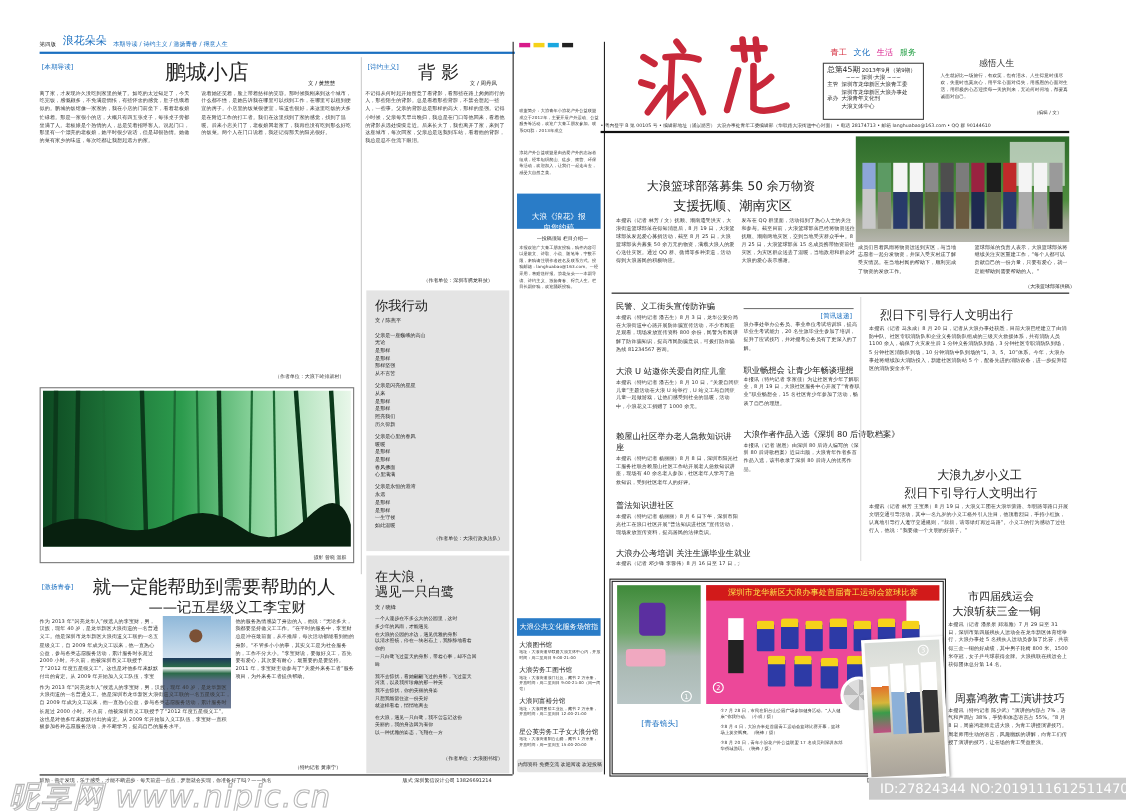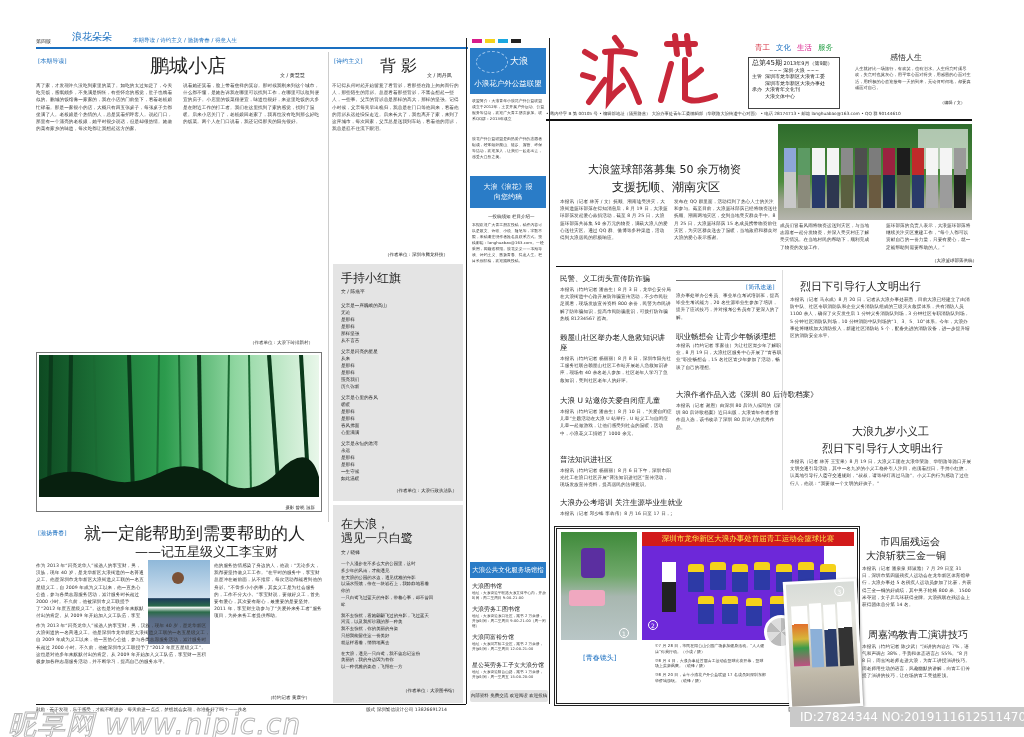--- a/index.html
+++ b/index.html
@@ -3,39 +3,39 @@
 <meta charset="utf-8">
 <style>
 *{box-sizing:border-box;margin:0;padding:0}
 html,body{width:1024px;height:737px;overflow:hidden;background:#fff;font-family:"DejaVu Sans",sans-serif;color:#222}
 .page{position:relative;width:1024px;height:737px}
 .abs{position:absolute}
 .txt{font-size:4.6px;line-height:7.2px;color:#333;letter-spacing:0.1px}
 .txtblock{overflow:hidden}
 .tag{color:#1a6fc0;font-size:6px}
 
-.pghead{left:36px;top:30px;height:14px;display:flex;align-items:flex-end;gap:21px}
+.pghead{left:36px;top:30px;height:14px;display:flex;align-items:flex-end;gap:6px}
 .pgno{font-size:5px;color:#333}
 .colname{font-size:10px;color:#1a6fc0;font-family:"DejaVu Serif",serif}
 .subcols{font-size:5.5px;color:#1a6fc0}
 .blueline{left:36px;top:47px;width:432px;height:2px;background:#1a6fc0}
 
 .mast-logo{left:575px;top:30px;width:160px;height:80px}
 .slogan{left:755px;top:43px;font-size:7.5px;display:flex;gap:6px}
 .issuebox{left:748px;top:57px;width:92px;height:52px;border:1px solid #444;padding:2px 3px;font-size:5px;line-height:6.6px}
 .feel-title{left:890px;top:52px;font-size:8px;color:#333}
 .feel-body{left:855px;top:66px;width:118px;height:40px}
 .infobar{left:546px;top:111px;width:426px;height:10px;font-size:4.3px;color:#333;border-bottom:2px solid #111;white-space:nowrap;overflow:hidden}
 .cmyk{left:472px;top:39px;height:6px;display:flex;gap:3px}
 .cmyk span{width:10px;height:4px}
 .promo{left:470px;top:48px;width:76px;height:46px;background:#2a7cc7;color:#fff;text-align:center}
 .promo .p1{font-size:9px;position:absolute;left:40px;top:7px}
 .promo .p2{font-size:7.5px;position:absolute;left:0;right:0;bottom:5px}
 .promo .cloud{position:absolute;left:6px;top:3px;width:32px;height:22px;border-radius:50%;border:1px dashed #cfe6ff;opacity:.7}
-.callbox{left:470px;top:176px;width:76px;height:32px;background:#2a7cc7;color:#fff;text-align:center;font-size:7px;line-height:10px;padding-top:6px}
+.callbox{left:470px;top:176px;width:76px;height:32px;background:#2a7cc7;color:#fff;text-align:center;font-size:7px;line-height:10px;padding-top:16px}
 .guide-hd{left:470px;top:562px;width:76px;height:16px;background:#2a7cc7;color:#fff;font-size:6.5px;text-align:center;line-height:16px}
 .libname{font-size:6px;color:#222}
 .sidebtn{left:470px;top:690px;width:78px;height:12px;background:#e3e3e3;border-radius:2px;font-size:4.5px;text-align:center;line-height:12px}
 .vrule{width:1px;background:#222}
 
 .gray{background:#e4e4e4}
 
 .h-serif{font-family:"DejaVu Sans",sans-serif;color:#222}
 .caption{font-size:4.5px;color:#333}
 .footer-line{left:36px;top:704px;width:430px;height:1px;background:#111}
@@ -96,21 +96,21 @@
     <div class="abs caption" style="right:6px;bottom:1px">摄影  曾晓  温群</div>
   </div>
 
   <div class="abs tag" style="left:334px;top:57px">[诗约主义]</div>
   <div class="abs h-serif" style="left:380px;top:56px;font-size:16px">背  影</div>
   <div class="abs" style="left:427px;top:72px;font-size:5px">文 / 周丹凤</div>
   <div class="abs txt txtblock" style="left:332px;top:82px;width:130px;height:170px">不记得从何时起开始留意了看背影，看那些在路上匆匆而行的人，那些陌生的背影。总是看着那些背影，不禁会想起一些人，一些事。父亲的背影总是那样的高大，那样的坚强。记得小时候，父亲每天早出晚归，我总是在门口等他回来，看着他的背影从远处慢慢走近。后来长大了，我也离开了家，来到了这座城市，每次回家，父亲总是送我到车站，看着他的背影，我总是忍不住流下眼泪。</div>
   <div class="abs" style="left:385px;top:252px;font-size:4.5px">（作者单位：深圳市腾龙科技）</div>
 
   <div class="abs gray" style="left:333px;top:264px;width:130px;height:237px">
-    <div class="abs" style="left:8px;top:6px;font-size:12px">手持小红旗</div>
+    <div class="abs" style="left:8px;top:6px;font-size:12px">你我行动</div>
     <div class="abs" style="left:8px;top:24px;font-size:4.8px">文 / 陈燕平</div>
     <div class="abs" style="left:8px;top:38px;width:115px;font-size:4.6px;line-height:7px">
       <div style="margin-bottom:4px">
         <div>父亲是一座巍峨的高山</div>
           <div>无论</div>
           <div>是那样</div>
           <div>是那样</div>
           <div>那样坚强</div>
           <div>从不言苦</div>
       </div>
@@ -188,25 +188,20 @@
   <div class="abs footer-line"></div>
   <div class="abs" style="left:36px;top:707px;font-size:4.6px;color:#333">鼓励 · 善于发现，乐于感受，才能不断进步 · 每天前进一点点，梦想就会实现，你准备好了吗？——佚名</div>
   <div class="abs" style="left:366px;top:707px;font-size:4.6px;color:#333">版式  深圳繁信设计公司  13826691214</div>
 
   <div class="abs vrule" style="left:466px;top:38px;height:666px"></div>
   <div class="abs cmyk">
     <span style="background:#d81b8a"></span>
     <span style="background:#f5d21a"></span>
     <span style="background:#1aa7e0"></span>
     <span style="background:#222"></span>
-  </div>
-  <div class="abs promo">
-    <div class="cloud"></div>
-    <div class="p1">大浪</div>
-    <div class="p2">小浪花户外公益联盟</div>
   </div>
   <div class="abs txt txtblock" style="left:472px;top:98px;width:74px;height:36px;font-size:3.8px;line-height:6px">联盟简介：大浪青年小浪花户外公益联盟成立于2012年，主要开展户外运动、公益服务等活动，欢迎广大青工朋友参加。联系QQ群：2013年成立</div>
   <div class="abs txt txtblock" style="left:472px;top:136px;width:74px;height:36px;font-size:3.8px;line-height:6px">浪花户外公益联盟是由热爱户外的志愿者组成，经常组织爬山、徒步、露营、环保等活动，欢迎加入，让我们一起走出去，感受大自然之美。</div>
   <div class="abs callbox">
     <div>大浪《浪花》报</div>
     <div>向您约稿</div>
   </div>
   <div class="abs" style="left:488px;top:214px;font-size:4.5px">—投稿须知 栏目介绍—</div>
   <div class="abs txt txtblock" style="left:472px;top:222px;width:74px;height:334px;font-size:3.8px;line-height:6px">本报欢迎广大青工朋友投稿，稿件内容可以是散文、诗歌、小说、随笔等，字数不限，来稿请注明作者姓名及联系方式。投稿邮箱：langhuabao@163.com。一经采用，将赠送样报。浪花朵朵——本期导读、诗约主义、激扬青春、得意人生。栏目长期征稿，欢迎踊跃投稿。</div>
   <div class="abs guide-hd">大浪公共文化服务场馆指引</div>
@@ -304,26 +299,26 @@
   <div class="abs txt txtblock" style="left:886px;top:222px;width:86px;height:36px">篮球部落的负责人表示，大浪篮球部落将继续关注灾区重建工作，“每个人都可以贡献自己的一份力量，只要有爱心，就一定能帮助到需要帮助的人。”</div>
   <div class="abs" style="left:932px;top:258px;font-size:4.5px">（大浪篮球部落供稿）</div>
   <div class="abs" style="left:556px;top:266px;width:416px;height:1px;background:#111"></div>
 
   <div class="abs" style="left:560px;top:274px;width:112px">
     <div>
         <div style="font-size:7.5px;margin-bottom:2px">民警、义工街头宣传防诈骗</div>
         <div class="txt txtblock" style="height:42px">本报讯（特约记者 潘吉生）8 月 3 日，龙华公安分局在大浪街道中心路开展防诈骗宣传活动，不少市民驻足观看，现场发放宣传资料 800 余份，民警为市民讲解了防诈骗知识，提高市民防骗意识，可拨打防诈骗热线 81234567 咨询。</div>
       </div>
     <div style="margin-top:5px">
+        <div style="font-size:7.5px;margin-bottom:2px">大浪 U 站邀你关爱自闭症儿童</div>
+        <div class="txt txtblock" style="height:42px">本报讯（特约记者 潘吉生）8 月 10 日，“关爱自闭症儿童”主题活动在大浪 U 站举行，U 站义工与自闭症儿童一起做游戏，让他们感受到社会的温暖，活动中，小浪花义工捐赠了 1000 余元。</div>
+      </div>
+    <div style="margin-top:5px">
         <div style="font-size:7.5px;margin-bottom:2px">赖屋山社区举办老人急救知识讲座</div>
         <div class="txt txtblock" style="height:36px">本报讯（特约记者 杨丽丽）8 月 8 日，深圳市阳光社工服务社联合赖屋山社区工作站开展老人急救知识讲座，现场有 40 余名老人参加，社区老年人学习了急救知识，受到社区老年人的好评。</div>
-      </div>
-    <div style="margin-top:5px">
-        <div style="font-size:7.5px;margin-bottom:2px">大浪 U 站邀你关爱自闭症儿童</div>
-        <div class="txt txtblock" style="height:42px">本报讯（特约记者 潘吉生）8 月 10 日，“关爱自闭症儿童”主题活动在大浪 U 站举行，U 站义工与自闭症儿童一起做游戏，让他们感受到社会的温暖，活动中，小浪花义工捐赠了 1000 余元。</div>
       </div>
     <div style="margin-top:5px">
         <div style="font-size:7.5px;margin-bottom:2px">普法知识进社区</div>
         <div class="txt txtblock" style="height:28px">本报讯（特约记者 杨丽丽）8 月 6 日下午，深圳市阳光社工在浪口社区开展“普法知识进社区”宣传活动，现场发放宣传资料，提高居民的法律意识。</div>
       </div>
     <div style="margin-top:3px">
         <div style="font-size:7.5px;margin-bottom:2px;white-space:nowrap">大浪办公考培训  关注生源毕业生就业</div>
         <div class="txt txtblock" style="height:8px;white-space:nowrap">本报讯（记者 邓少锋 李蓉伟）8 月 16 日至 17 日，大</div>
       </div>
   </div>
@@ -357,21 +352,21 @@
   <div class="abs txt txtblock" style="left:862px;top:643px;width:110px;height:58px">本报讯（特约记者 陈少武）“演讲的内容占 7%，语气和声调占 38%，手势和体态语言占 55%。”8 月 8 日，周嘉鸿老师走进大浪，为青工讲授演讲技巧。周老师用生动的语言，风趣幽默的讲解，向青工们传授了演讲的技巧，让在场的青工受益匪浅。</div>
 
   <div class="abs" style="left:556px;top:528px;width:302px;height:176px;border:1px solid #222;outline:1px solid #222;outline-offset:1px">
 
     <div class="abs" style="left:4px;top:3px;width:76px;height:108px;background:linear-gradient(#3f8a3a,#6fa86a 40%,#a8b7b0 60%,#b9c6c6)">
       <div class="abs" style="left:20px;top:16px;width:24px;height:30px;background:#5b2fa0;border-radius:4px"></div>
       <div class="abs" style="left:8px;top:58px;width:36px;height:16px;background:#f0a8c0;border-radius:3px"></div>
       <div class="abs" style="left:58px;top:96px;width:10px;height:10px;border:1px solid #fff;border-radius:50%;font-size:6px;color:#fff;text-align:center;line-height:9px">1</div>
     </div>
 
-    <div class="abs" style="left:85px;top:3px;width:182px;height:108px;background:#6d28d9">
+    <div class="abs" style="left:85px;top:3px;width:182px;height:108px;background:#ec4899">
       <div class="abs" style="left:0;top:0;width:212px;height:14px;background:#d21a1a;color:#ffe34a;font-size:7.5px;line-height:14px;white-space:nowrap;overflow:hidden;text-align:center">深圳市龙华新区大浪办事处首届青工运动会篮球比赛</div>
       <div class="abs" style="left:46px;top:24px;width:166px;height:70px">
         <div class="jersey" style="left:0;top:8px"></div>
           <div class="jersey" style="left:22px;top:6px"></div>
           <div class="jersey" style="left:44px;top:8px"></div>
           <div class="jersey" style="left:66px;top:6px"></div>
           <div class="jersey" style="left:88px;top:8px"></div>
           <div class="jersey" style="left:110px;top:6px"></div>
           <div class="jersey" style="left:132px;top:8px"></div>
         <div class="jersey" style="left:10px;top:40px"></div>

